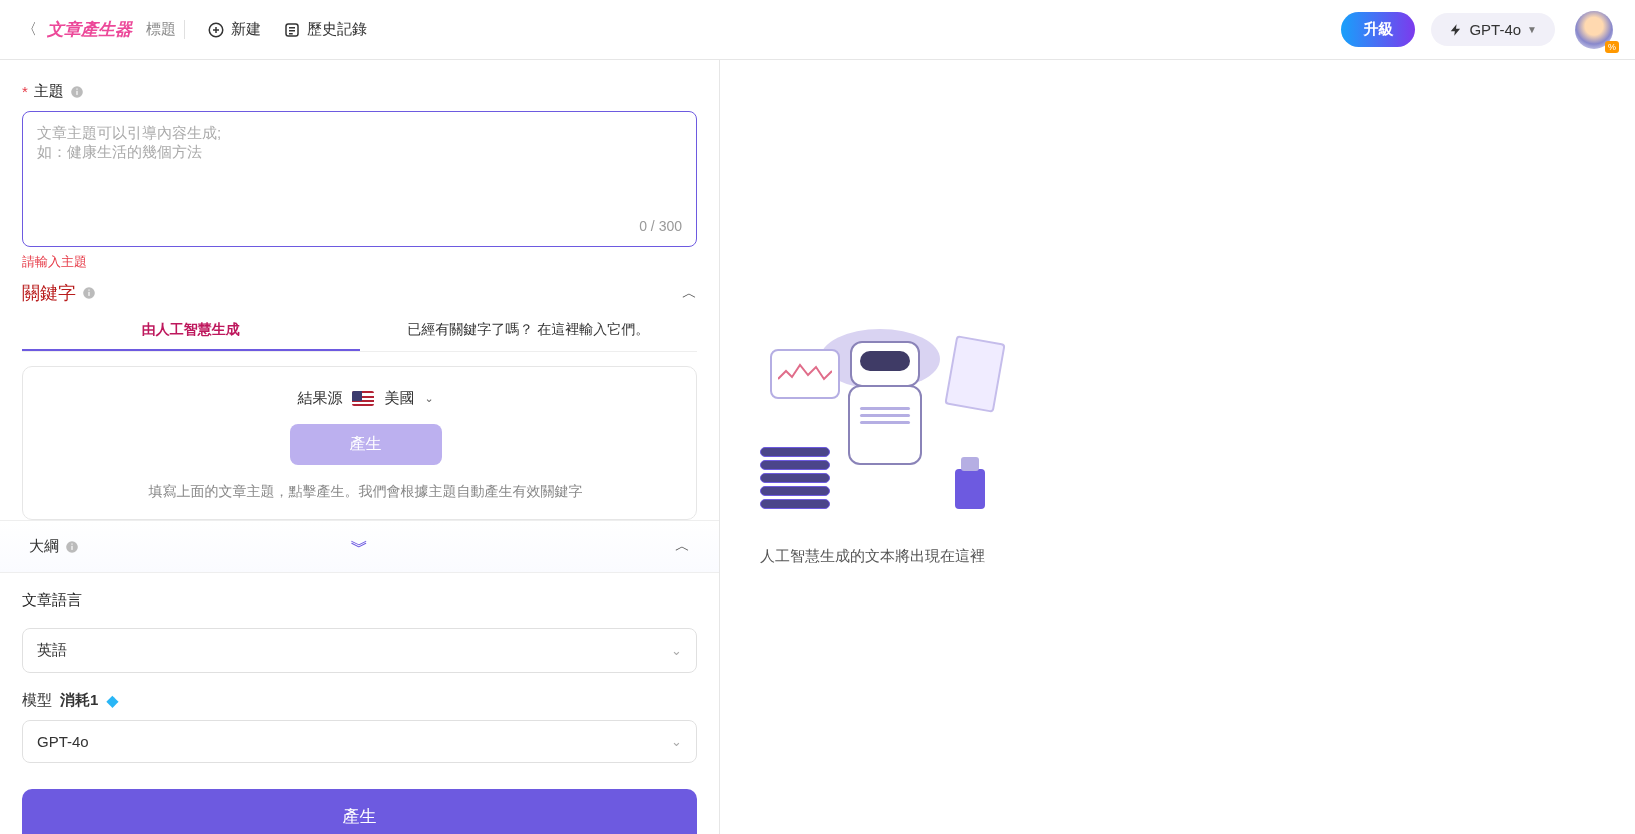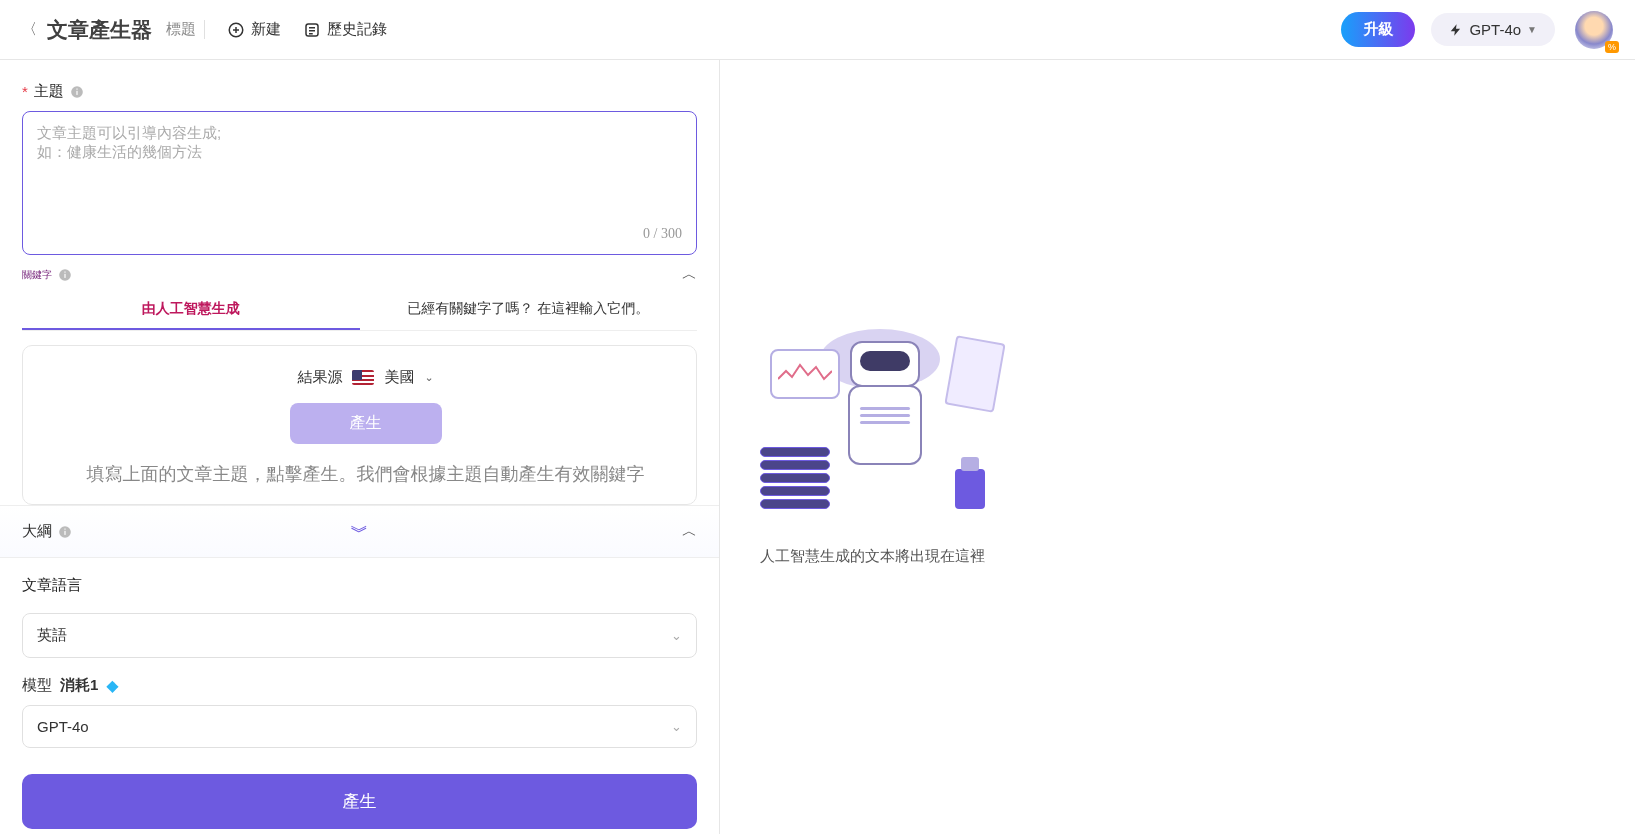--- a/index.html
+++ b/index.html
@@ -1,20 +1,20 @@
 <!DOCTYPE html>
 <html><head>
 <meta charset="utf-8">
 <style>
 * { margin: 0; padding: 0; box-sizing: border-box; font-family: -apple-system, "PingFang TC", "Microsoft JhengHei", sans-serif; }
 body { background: #fff; color: #333; }
 
 .header { display: flex; align-items: center; padding: 14px 22px; border-bottom: 1px solid #e6e6e6; height: 60px; }
 .back-chevron { color: #555; margin-right: 10px; font-size: 15px; cursor: pointer; }
-.header-title { font-size: 21px; font-weight: 700; color: #404040; }
+.header-title { font-size: 17px; font-weight: 700; color: #ec4899; font-style: italic; }
 .header-sub { font-size: 15px; color: #888; margin-left: 14px; padding-right: 8px; border-right: 1px solid #e0e0e0; }
 .header-btn { display: flex; align-items: center; gap: 6px; margin-left: 22px; color: #333; font-size: 15px; cursor: pointer; }
 .header-btn svg { width: 18px; height: 18px; }
 .spacer { flex: 1; }
 .upgrade-btn { background: linear-gradient(90deg, #18a0fb 0%, #7c3aed 100%); color: #fff; padding: 8px 22px; border-radius: 22px; font-size: 15px; font-weight: 700; cursor: pointer; margin-right: 16px;}
 .model-pill { display: flex; align-items: center; gap: 6px; background: #f1f0f8; padding: 8px 18px; border-radius: 22px; font-size: 15px; cursor: pointer; color: #333; }
 .model-pill svg { width: 14px; height: 14px; }
 .avatar-wrap { position: relative; margin-left: 20px; }
 .avatar { width: 38px; height: 38px; border-radius: 50%; background: radial-gradient(circle at 50% 40%, #ffd9b0 30%, #88c 60%, #fff 100%); }
 .avatar-badge { position: absolute; bottom: -4px; right: -6px; background: #ff9800; color: #fff; font-size: 9px; padding: 1px 3px; border-radius: 3px; }
@@ -22,38 +22,38 @@
 .main { display: flex; height: calc(100vh - 60px); }
 .left-panel { width: 720px; border-right: 1px solid #e6e6e6; overflow-y: auto; position: relative; }
 
 .form-area { padding: 22px 22px 0 22px; }
 .label-row { display: flex; align-items: center; gap: 6px; margin-bottom: 10px; font-size: 15px; color: #222; }
 .req { color: #e63946; }
 .info-icon { width: 14px; height: 14px; color: #bbb; }
 .topic-box { border: 1.5px solid #6d5ae0; border-radius: 8px; padding: 12px 14px; position: relative; }
 .topic-textarea { width: 100%; height: 90px; border: none; resize: none; outline: none; font-size: 15px; color: #333; background: transparent; }
 .topic-textarea::placeholder { color: #aaa; white-space: pre-line; }
-.counter { text-align: right; color: #999; font-size: 14px; margin-top: 8px; font-family: Liberation Serif, serif; }
+.counter { text-align: right; color: #999; font-size: 14px; margin-top: 0; }
 .error-msg { color: #e63946; font-size: 13px; margin-top: 6px; }
 
 .section-head { display: flex; align-items: center; justify-content: space-between; margin-top: 10px; margin-bottom: 6px; }
-.section-head .left { display: flex; align-items: center; gap: 6px; font-size: 10px; color: #701a75; }
+.section-head .left { display: flex; align-items: center; gap: 6px; font-size: 18px; color: #b91c1c; }
 .chevron-up { color: #555; font-size: 15px; cursor: pointer; }
 
 .tabs { display: flex; border-bottom: 1px solid #eee; margin-top: 6px; }
 .tab { flex: 1; text-align: center; padding: 10px 0; font-size: 14px; cursor: pointer; color: #333; }
 .tab.active { color: #be185d; border-bottom: 2px solid #6d5ae0; font-weight: 700;}
 .keyword-card { border: 1px solid #e6e6e6; border-radius: 10px; padding: 22px 8px 18px 20px; margin-top: 14px; text-align: center; }
 .source-row { display: flex; align-items: center; justify-content: center; gap: 10px; font-size: 15px; color: #333; margin-bottom: 16px; }
 .flag { width: 22px; height: 15px; background: linear-gradient(#b22234 0 15%, #fff 15% 30%, #b22234 30% 45%, #fff 45% 60%, #b22234 60% 75%, #fff 75% 90%, #b22234 90% 100%); position: relative; border-radius: 2px; overflow:hidden;}
 .flag::before { content:""; position:absolute; top:0; left:0; width:10px; height:10px; background:#3c3b6e; }
 .gen-btn { background: #bcb0ef; color: #fff; padding: 10px 60px; border-radius: 8px; font-size: 16px; border: none; cursor: pointer; }
-.hint { color: #888; font-size: 18px; margin-top: 18px; }
-
-.outline-row { display: flex; align-items: center; justify-content: space-between; padding: 16px 22px; border-top: 1px solid #eee; background: linear-gradient(#fff, #fafbff); }
+.hint { color: #888; font-size: 14px; margin-top: 18px; }
+
+.outline-row { display: flex; align-items: center; justify-content: space-between; padding: 16px 29px; border-top: 1px solid #eee; background: linear-gradient(#fff, #fafbff); }
 .outline-left { display:flex; align-items:center; gap:6px; font-size:15px; }
 .double-down { color: #6d5ae0; font-size: 18px; }
 
 .bottom-form { padding: 18px 22px; border-top: 1px solid #eee; }
 .field-label { font-size: 15px; color: #222; margin-bottom: 18px; }
 .select { border: 1px solid #e0e0e0; border-radius: 8px; padding: 12px 14px; display: flex; justify-content: space-between; align-items: center; font-size: 15px; color: #333; cursor: pointer; margin-bottom: 18px; }
 .select .chev { color: #aaa; font-size: 13px; }
 .model-label-row { display: flex; align-items: center; gap: 8px; font-size: 15px; margin-bottom: 10px; }
 .consume { font-weight: 700; }
 .diamond { color: #29b6f6; font-size: 16px; }
@@ -130,20 +130,21 @@
             <circle cx="12" cy="12" r="10"></circle>
             <rect x="11" y="10" width="2" height="7" fill="#fff"></rect>
             <rect x="11" y="6" width="2" height="2" fill="#fff"></rect>
           </svg>
       </div>
       <div class="topic-box">
         <textarea class="topic-textarea" placeholder="文章主題可以引導內容生成;
 如：健康生活的幾個方法" style=""></textarea>
         <div class="counter">0 / 300</div>
       </div>
+      <div class="error-msg">請輸入主題</div>
 
       <div class="section-head">
         <div class="left">
           <span>關鍵字</span>
           <svg class="info-icon" viewBox="0 0 24 24" fill="currentColor">
               <circle cx="12" cy="12" r="10"></circle>
               <rect x="11" y="10" width="2" height="7" fill="#fff"></rect>
               <rect x="11" y="6" width="2" height="2" fill="#fff"></rect>
             </svg>
         </div>

